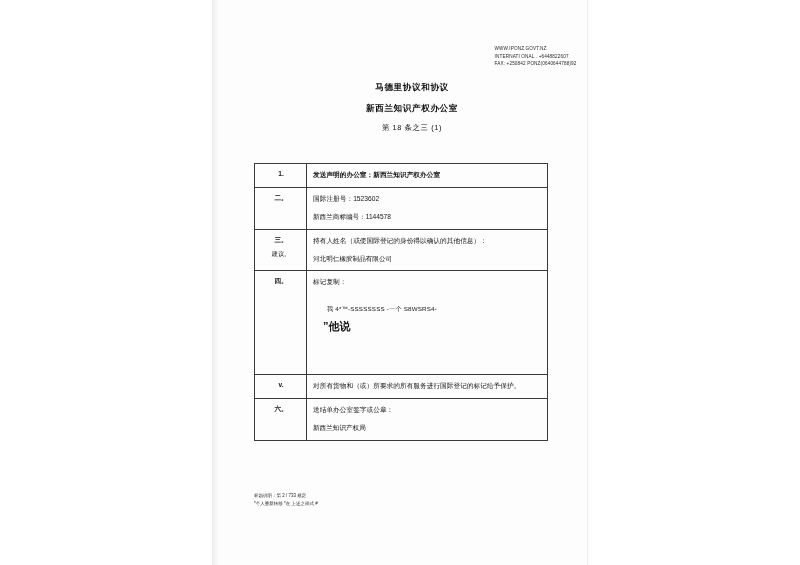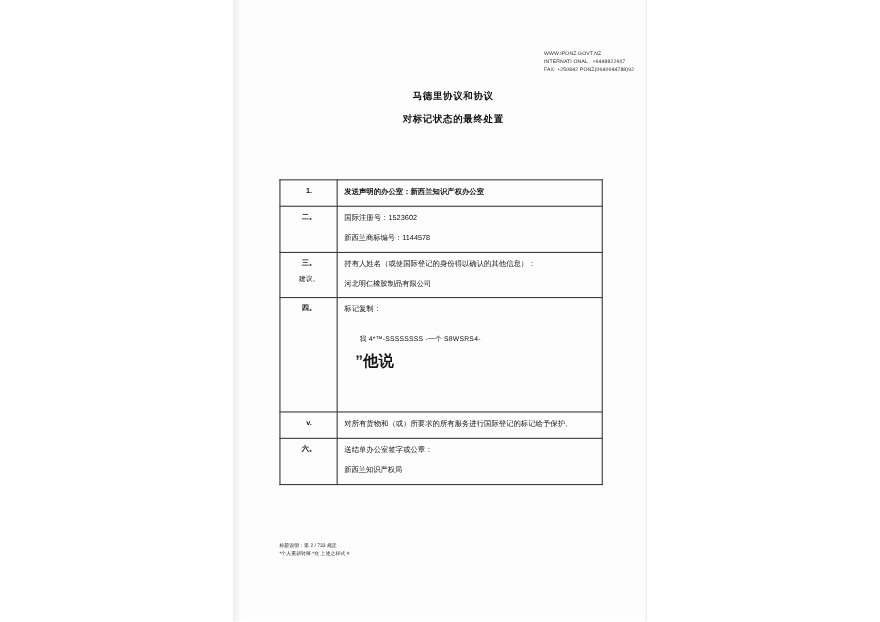--- a/index.html
+++ b/index.html
@@ -115,21 +115,21 @@
   .mark-cell { height: 92px; position: relative; }
   .mark-line1 {
     margin-top: 16px;
     margin-left: 14px;
     font-size: 6.2px;
     letter-spacing: 0.2px;
   }
   .mark-line2 {
     margin-left: 10px;
     margin-top: 3px;
-    font-size: 14px;
+    font-size: 11px;
     font-weight: bold;
   }
 
   .footnote {
     position: absolute;
     left: 41px;
     top: 492px;
     font-size: 3.6px;
     line-height: 1.7;
     color: #2a2a2a;
@@ -145,21 +145,22 @@
   <div id="sheet">
 
     <div class="meta-block">
       <div>WWW.IPONZ.GOVT.NZ</div>
       <div>INTERNATI ONAL . +6448822607</div>
       <div>FAX: +250842 PONZ(0640644788)92</div>
     </div>
 
     <div class="title-area">
       <div class="t-line">马德里协议和协议</div>
-      <div class="t-line">对标记状态的最终处置</div>
+      <div class="t-line">新西兰知识产权办公室</div>
+      <div class="t-line art">第 18 条之三 (1)</div>
     </div>
 
     <table class="form">
       <tbody>
         <tr>
           <td class="num">1.</td>
           <td>
             <span class="row-label bold-ish">发送声明的办公室：新西兰知识产权办公室</span>
           </td>
         </tr>

